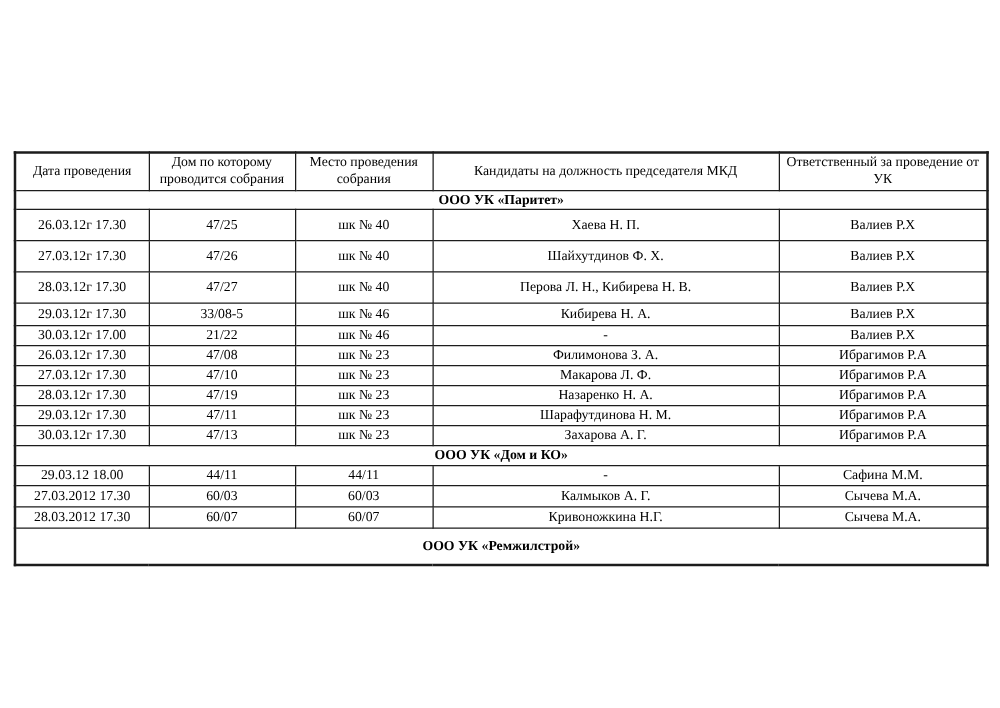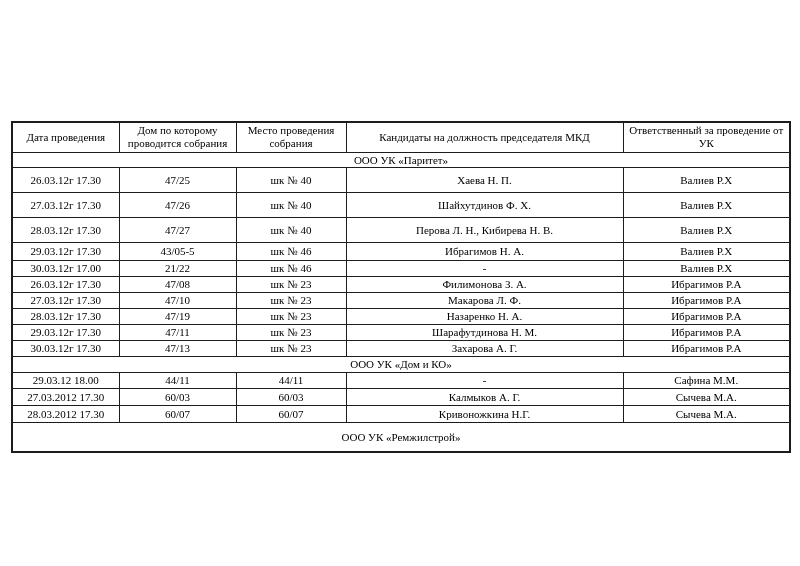--- a/index.html
+++ b/index.html
@@ -40,20 +40,21 @@
   table.schedule thead tr {
     height: 30px;
   }
   tr.section-row {
     height: 15px;
   }
   tr.section-row.section-row-tall {
     height: 29px;
   }
   tr.section-row td {
+    font-weight: bold;
   }
 </style>
 </head>
 <body>
 
 <div class="page">
   <table class="schedule">
     <colgroup>
       <col style="width:107px">
       <col style="width:117px">
@@ -90,23 +91,23 @@
         </tr>
         <tr style="height: 25px;">
           <td>28.03.12г 17.30</td>
           <td>47/27</td>
           <td>шк № 40</td>
           <td>Перова Л. Н., Кибирева Н. В.</td>
           <td>Валиев Р.Х</td>
         </tr>
         <tr style="height: 18px;">
           <td>29.03.12г 17.30</td>
-          <td>43/05-5</td>
+          <td>33/08-5</td>
           <td>шк № 46</td>
-          <td>Ибрагимов Н. А.</td>
+          <td>Кибирева Н. А.</td>
           <td>Валиев Р.Х</td>
         </tr>
         <tr style="height: 16px;">
           <td>30.03.12г 17.00</td>
           <td>21/22</td>
           <td>шк № 46</td>
           <td>-</td>
           <td>Валиев Р.Х</td>
         </tr>
         <tr style="height: 16px;">

